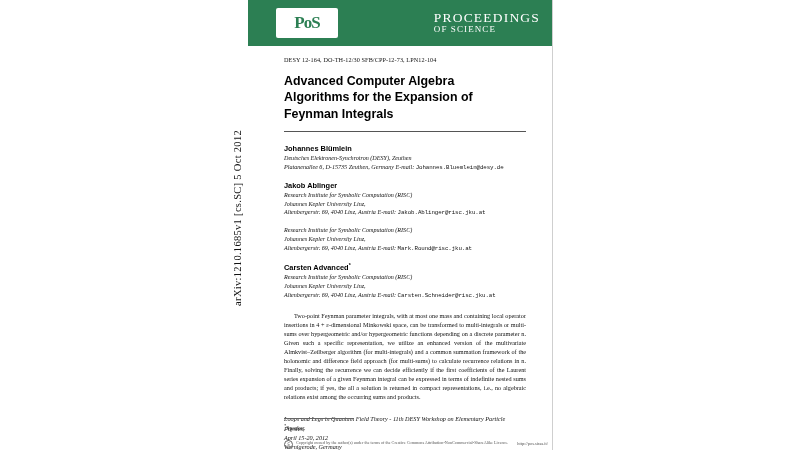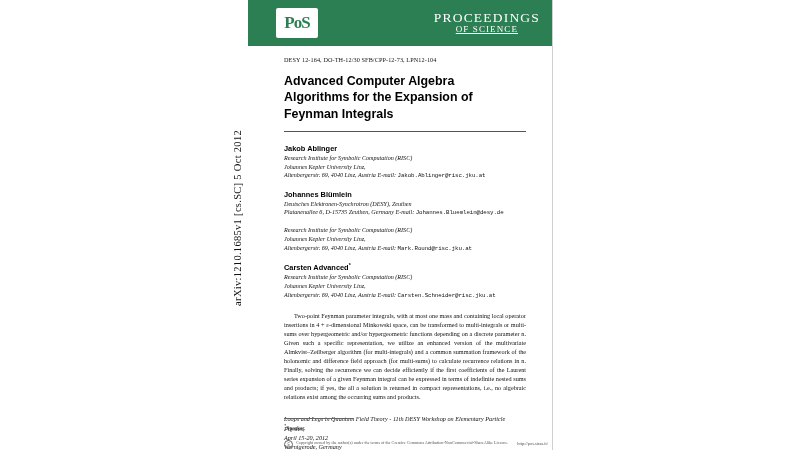--- a/index.html
+++ b/index.html
@@ -51,50 +51,49 @@
     width: 306px;
     height: 46px;
     background: #2c7f53;
     display: flex;
     align-items: center;
     justify-content: space-between;
     box-sizing: border-box;
     padding: 0 10px 0 28px;
   }
   #pos-logo {
-    width: 42px;
+    width: 62px;
     height: 30px;
     background: #ffffff;
     border-radius: 2px;
     display: flex;
     align-items: center;
     justify-content: center;
     color: #2c7f53;
     font-family: "Liberation Serif", serif;
     font-size: 17px;
     font-weight: bold;
     letter-spacing: -1px;
   }
   #pos-wordmark {
-    text-align: center;
+    text-align: left;
     color: #ffffff;
     line-height: 1.08;
     padding-right: 4px;
     margin-left: 43px;
   }
   #pos-wordmark .line1 {
     font-family: "Liberation Serif", serif;
     font-size: 13.5px;
     letter-spacing: 1.2px;
   }
   #pos-wordmark .line2 {
     font-family: "Liberation Serif", serif;
     font-size: 9px;
     letter-spacing: 1.1px;
-    text-decoration: underline;
   }
 
   
   #col {
     position: absolute;
     left: 36px;
     top: 56px;
     width: 242px;
   }
 
@@ -240,37 +239,37 @@
   </div>
 
   <div id="col">
 
     <div id="report-numbers">DESY 12-164, DO-TH-12/30 SFB/CPP-12-73, LPN12-104</div>
 
     <h1 id="title">Advanced Computer Algebra Algorithms for the Expansion of Feynman Integrals</h1>
     <hr id="title-rule">
 
     <div class="author-block">
+      <div class="author-name">Johannes Blümlein</div>
+      <div class="affil">
+        <span>Deutsches Elektronen-Synchrotron (DESY), Zeuthen</span><br>
+        <span>Platanenallee 6, D-15735 Zeuthen, Germany</span>
+        <span>E-mail:</span>
+        <span class="mono">Johannes.Bluemlein@desy.de</span>
+      </div>
+    </div>
+
+    <div class="author-block">
       <div class="author-name">Jakob Ablinger</div>
       <div class="affil">
         <span>Research Institute for Symbolic Computation (RISC)</span><br>
         <span>Johannes Kepler University Linz,</span><br>
         <span>Altenbergerstr. 69, 4040 Linz, Austria</span>
         <span>E-mail:</span>
         <span class="mono">Jakob.Ablinger@risc.jku.at</span>
-      </div>
-    </div>
-
-    <div class="author-block">
-      <div class="author-name">Johannes Blümlein</div>
-      <div class="affil">
-        <span>Deutsches Elektronen-Synchrotron (DESY), Zeuthen</span><br>
-        <span>Platanenallee 6, D-15735 Zeuthen, Germany</span>
-        <span>E-mail:</span>
-        <span class="mono">Johannes.Bluemlein@desy.de</span>
       </div>
     </div>
 
     <div class="author-block">
       <div class="affil">
         <span>Research Institute for Symbolic Computation (RISC)</span><br>
         <span>Johannes Kepler University Linz,</span><br>
         <span>Altenbergerstr. 69, 4040 Linz, Austria</span>
         <span>E-mail:</span>
         <span class="mono">Mark.Round@risc.jku.at</span>

